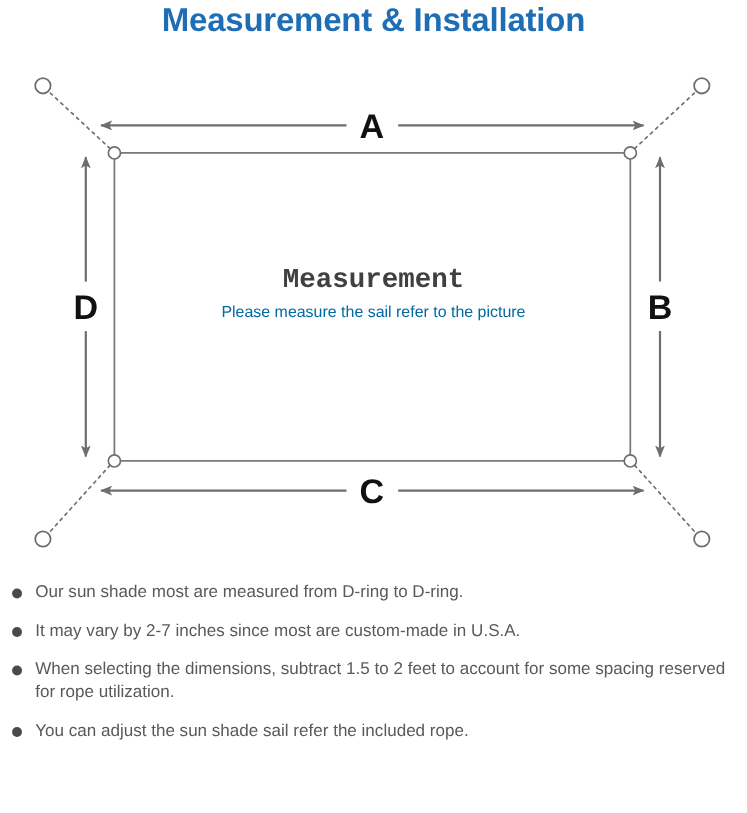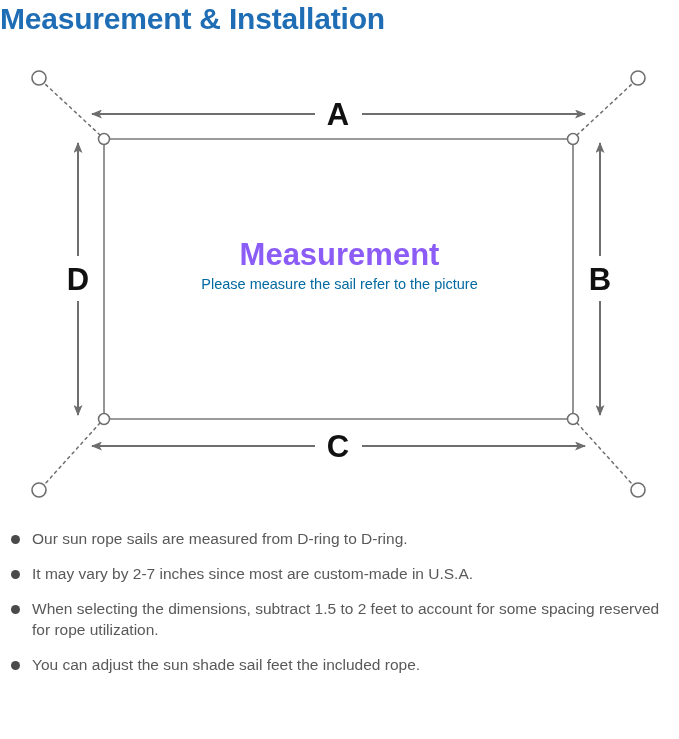--- a/index.html
+++ b/index.html
@@ -16,21 +16,21 @@
     font-family: "Liberation Sans", sans-serif;
     -webkit-font-smoothing: antialiased;
   }
 
   
   #page-title {
     position: absolute;
     top: 0px;
     left: 0;
     width: 679px;
-    text-align: left;
+    text-align: center;
     font-size: 30px;
     font-weight: bold;
     color: #1f6eb5;
     letter-spacing: -0.2px;
     line-height: 38px;
   }
 
   
   #diagram {
     position: absolute;
@@ -46,24 +46,25 @@
   
   #sail-label-group {
     position: absolute;
     top: 240px;
     left: 0;
     width: 679px;
     text-align: center;
     pointer-events: none;
   }
   #sail-title {
-    font-size: 31px;
+    font-size: 25px;
     font-weight: bold;
-    color: #8b5cf6;
+    color: #404040;
     line-height: 30px;
+    font-family: Liberation Mono, monospace;
   }
   #sail-subtitle {
     font-size: 14.5px;
     font-weight: normal;
     color: #0369a1;
     line-height: 22px;
     margin-top: 3px;
   }
 
   
@@ -147,32 +148,32 @@
 
 <div id="sail-label-group">
   <div id="sail-title">Measurement</div>
   <div id="sail-subtitle">Please measure the sail refer to the picture</div>
 </div>
 
 <div id="notes">
 
   <div class="note-row">
     <span class="note-bullet"></span>
-    <span class="note-text">Our sun rope sails are measured from D-ring to D-ring.</span>
+    <span class="note-text">Our sun shade most are measured from D-ring to D-ring.</span>
   </div>
 
   <div class="note-row">
     <span class="note-bullet"></span>
     <span class="note-text">It may vary by 2-7 inches since most are custom-made in U.S.A.</span>
   </div>
 
   <div class="note-row">
     <span class="note-bullet"></span>
     <span class="note-text">When selecting the dimensions, subtract 1.5 to 2 feet to account for some spacing reserved for rope utilization.</span>
   </div>
 
   <div class="note-row">
     <span class="note-bullet"></span>
-    <span class="note-text">You can adjust the sun shade sail feet the included rope.</span>
+    <span class="note-text">You can adjust the sun shade sail refer the included rope.</span>
   </div>
 
 
 </div>
 
 </body></html>

